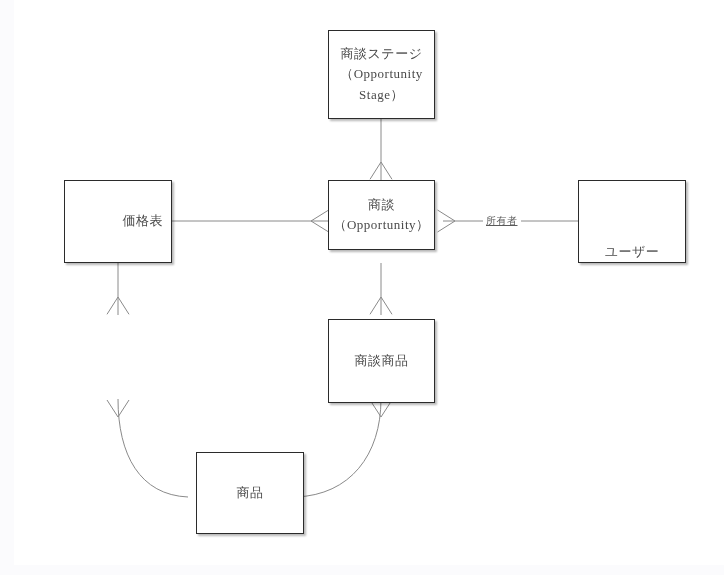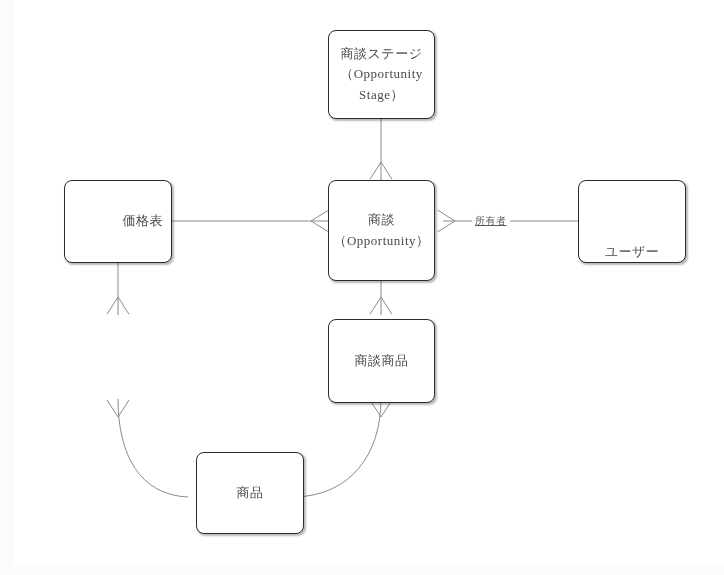--- a/index.html
+++ b/index.html
@@ -37,21 +37,21 @@
     position: absolute;
     left: 0; top: 0;
     width: 724px;
     height: 575px;
   }
   .node {
     position: absolute;
     box-sizing: border-box;
     background: #ffffff;
     border: 1.4px solid #2b2b2b;
-    border-radius: 8px;
+    border-radius: 0;
     box-shadow: 1.5px 1.5px 2px rgba(0,0,0,0.28);
     display: flex;
     align-items: center;
     justify-content: center;
     text-align: center;
     z-index: 5;
   }
   .node-label {
     color: #4a4a4a;
     font-size: 13px;
@@ -120,33 +120,33 @@
   <div class="node" style="left:328px;top:30px;width:107px;height:89px;">
     <span class="node-label">商談ステージ
 （Opportunity
 Stage）</span>
   </div>
 
   <div class="node" style="left:64px;top:180px;width:108px;height:83px;justify-content:flex-end;">
     <span class="node-label">価格表</span>
   </div>
 
-  <div class="node" style="left:328px;top:180px;width:107px;height:101px;">
+  <div class="node" style="left:328px;top:180px;width:107px;height:70px;">
     <span class="node-label">商談
 （Opportunity）</span>
   </div>
 
   <div class="node" style="left:578px;top:180px;width:108px;height:83px;align-items:flex-end;">
     <span class="node-label">ユーザー</span>
   </div>
 
 
   <div class="node" style="left:328px;top:319px;width:107px;height:84px;">
     <span class="node-label">商談商品</span>
   </div>
 
   <div class="node" style="left:188px;top:452px;width:108px;height:82px;margin-left:8px;">
     <span class="node-label">商品</span>
   </div>
 
-  <div class="edge-label" style="left:472px;top:214px;text-decoration:underline;">所有者</div>
+  <div class="edge-label" style="left:483px;top:214px;text-decoration:underline;">所有者</div>
 
 </div>
 
 </body></html>

